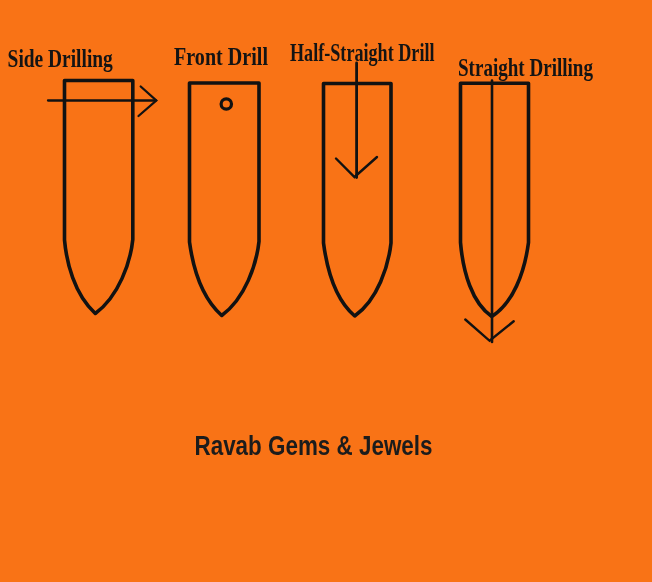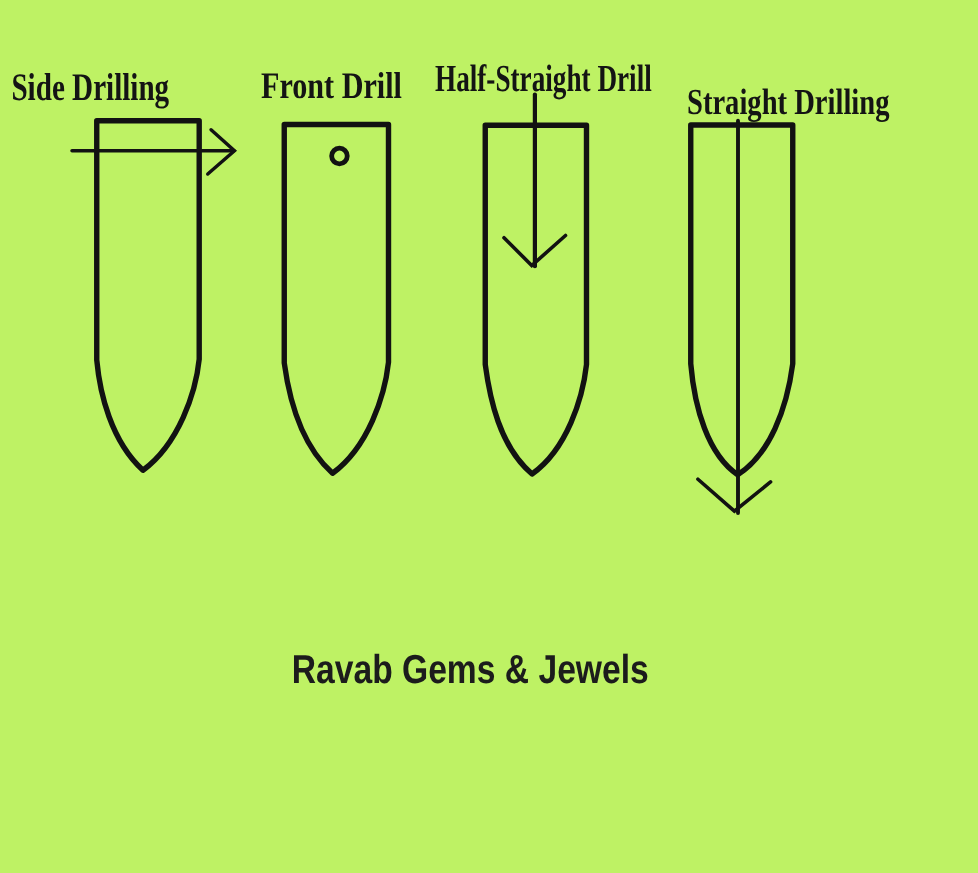--- a/index.html
+++ b/index.html
@@ -1,16 +1,16 @@
 <!DOCTYPE html>
 <html><head>
 <meta charset="utf-8">
 <style>
   html,body{margin:0;padding:0;background:#fff;}
-  #canvas{position:relative;width:652px;height:582px;background:#bef264;overflow:hidden;}
+  #canvas{position:relative;width:652px;height:582px;background:#f97316;overflow:hidden;}
 </style>
 </head>
 <body>
 <div id="canvas">
 <svg width="652" height="582" viewBox="0 0 652 582" xmlns="http://www.w3.org/2000/svg">
 
   <g fill="none" stroke="#121212" stroke-width="3.6" stroke-linejoin="round">
     <path d="M 64.5 80.5 H 132.8 V 239.5 C 130.5 262 119 296 95.3 313.5 C 74 294 66.5 262 64.5 240 Z"></path>
 
     <path d="M 189.5 83 H 259 V 241.5 C 256.5 264 245.5 298 221.7 315.5 C 200 296 192.5 264 189.5 242 Z"></path>

